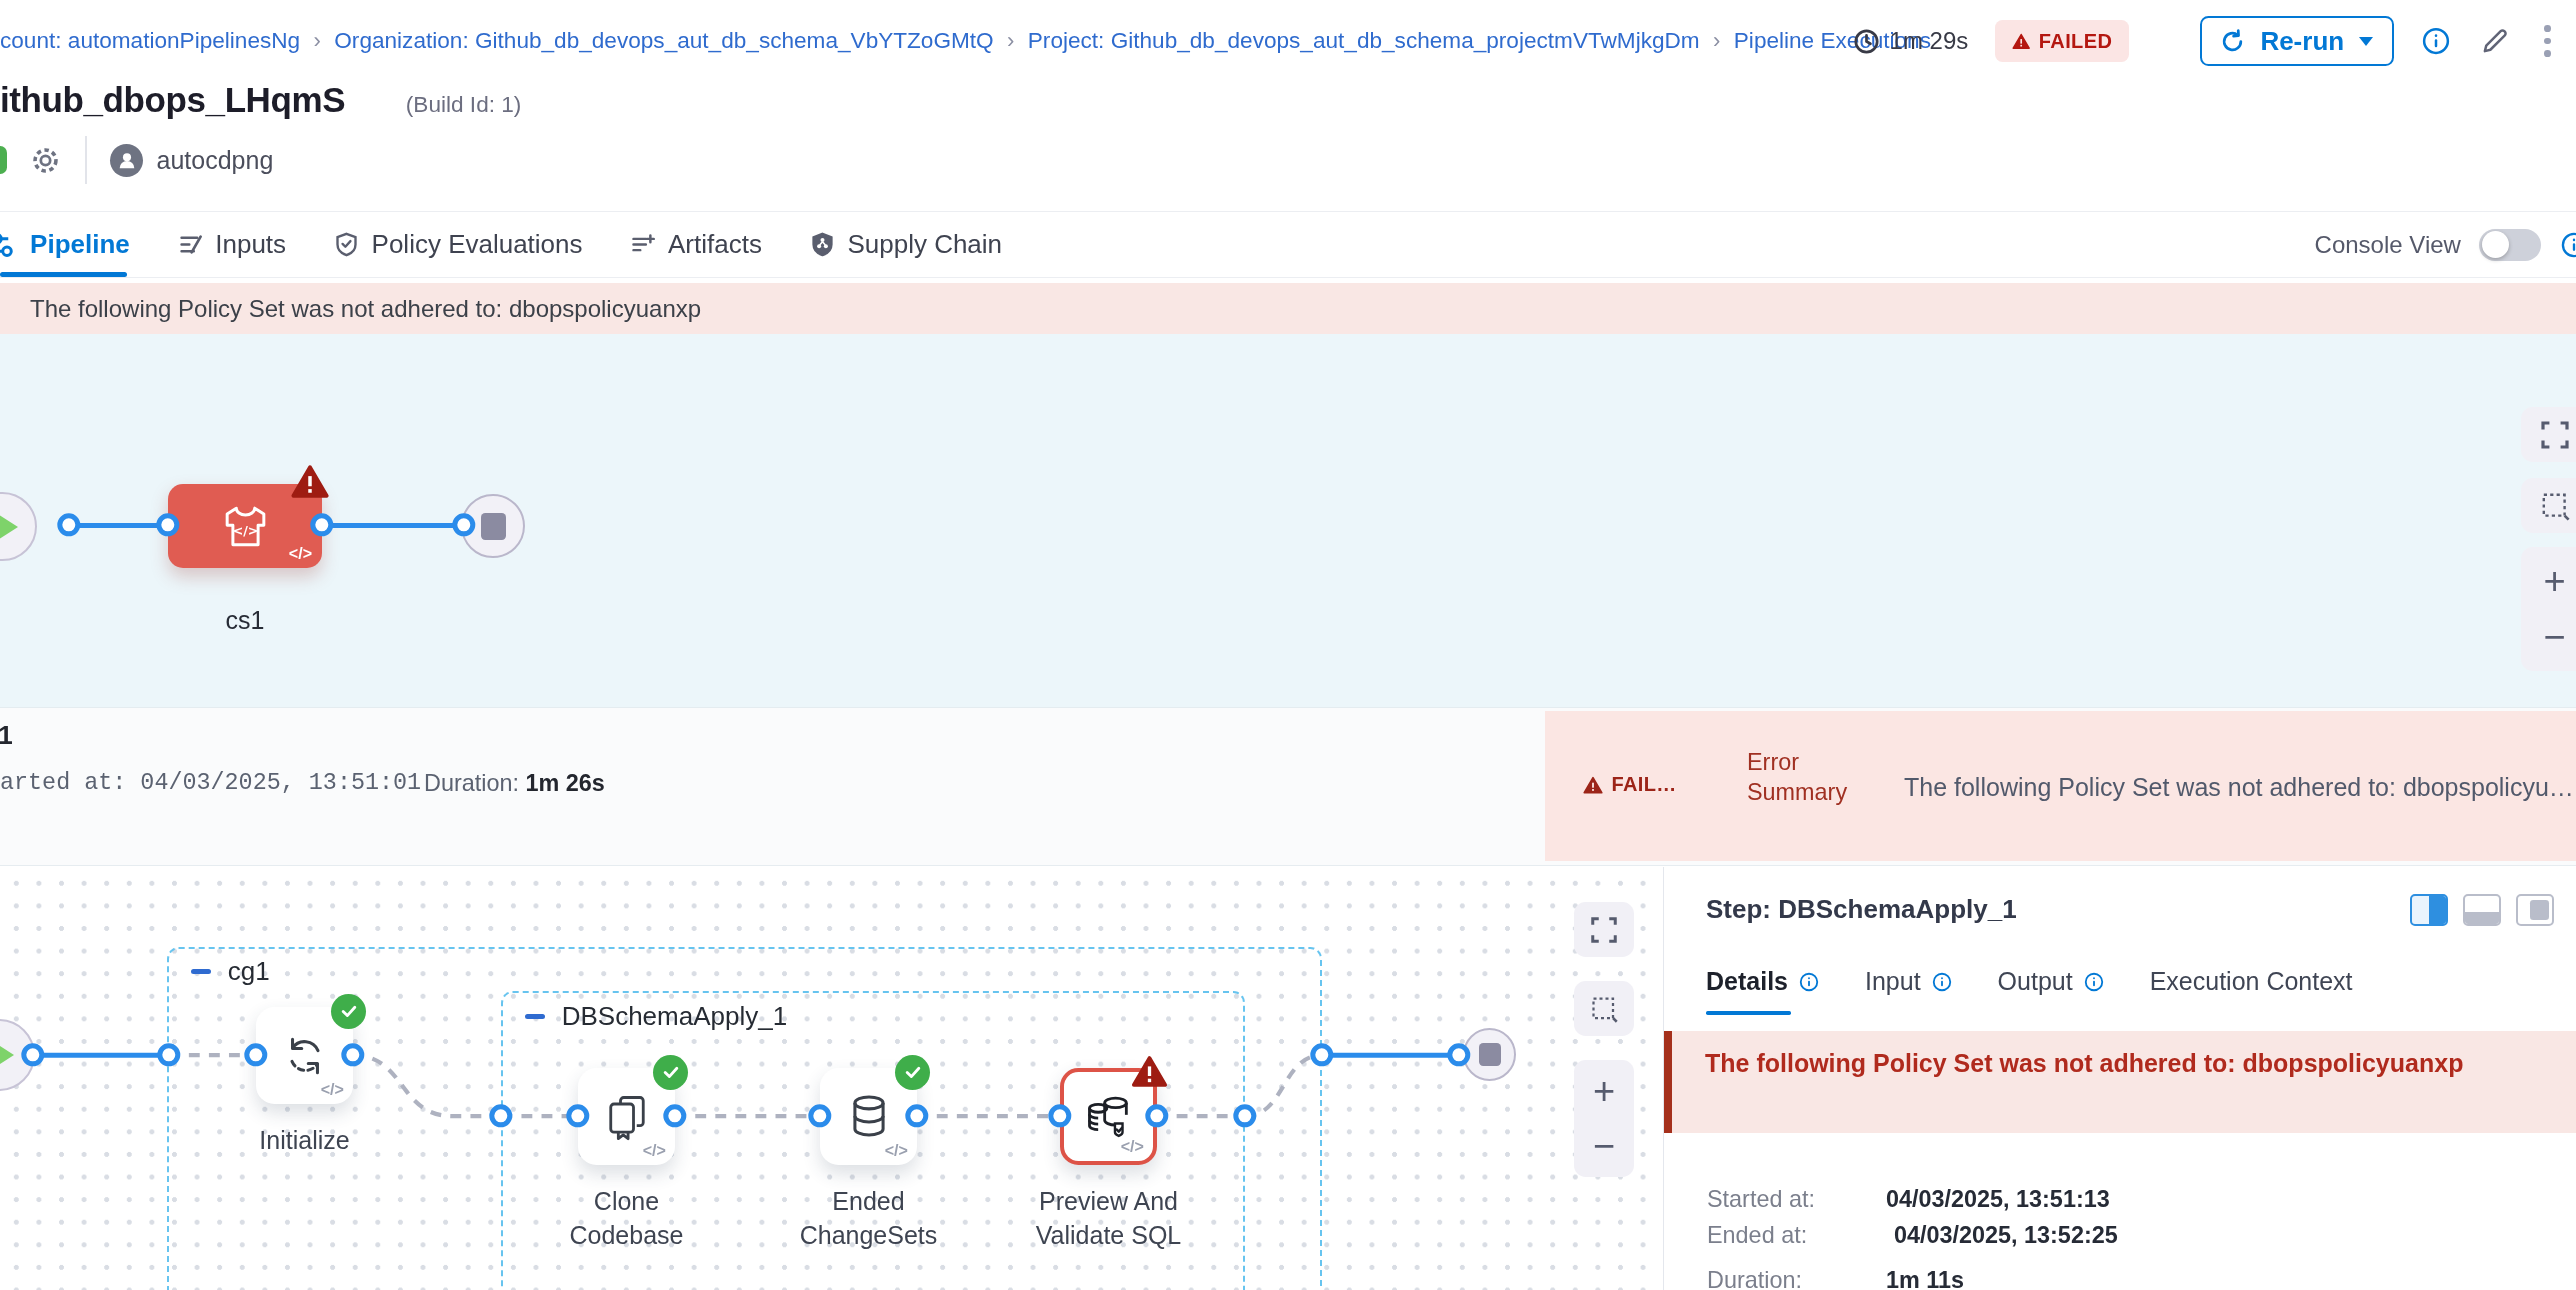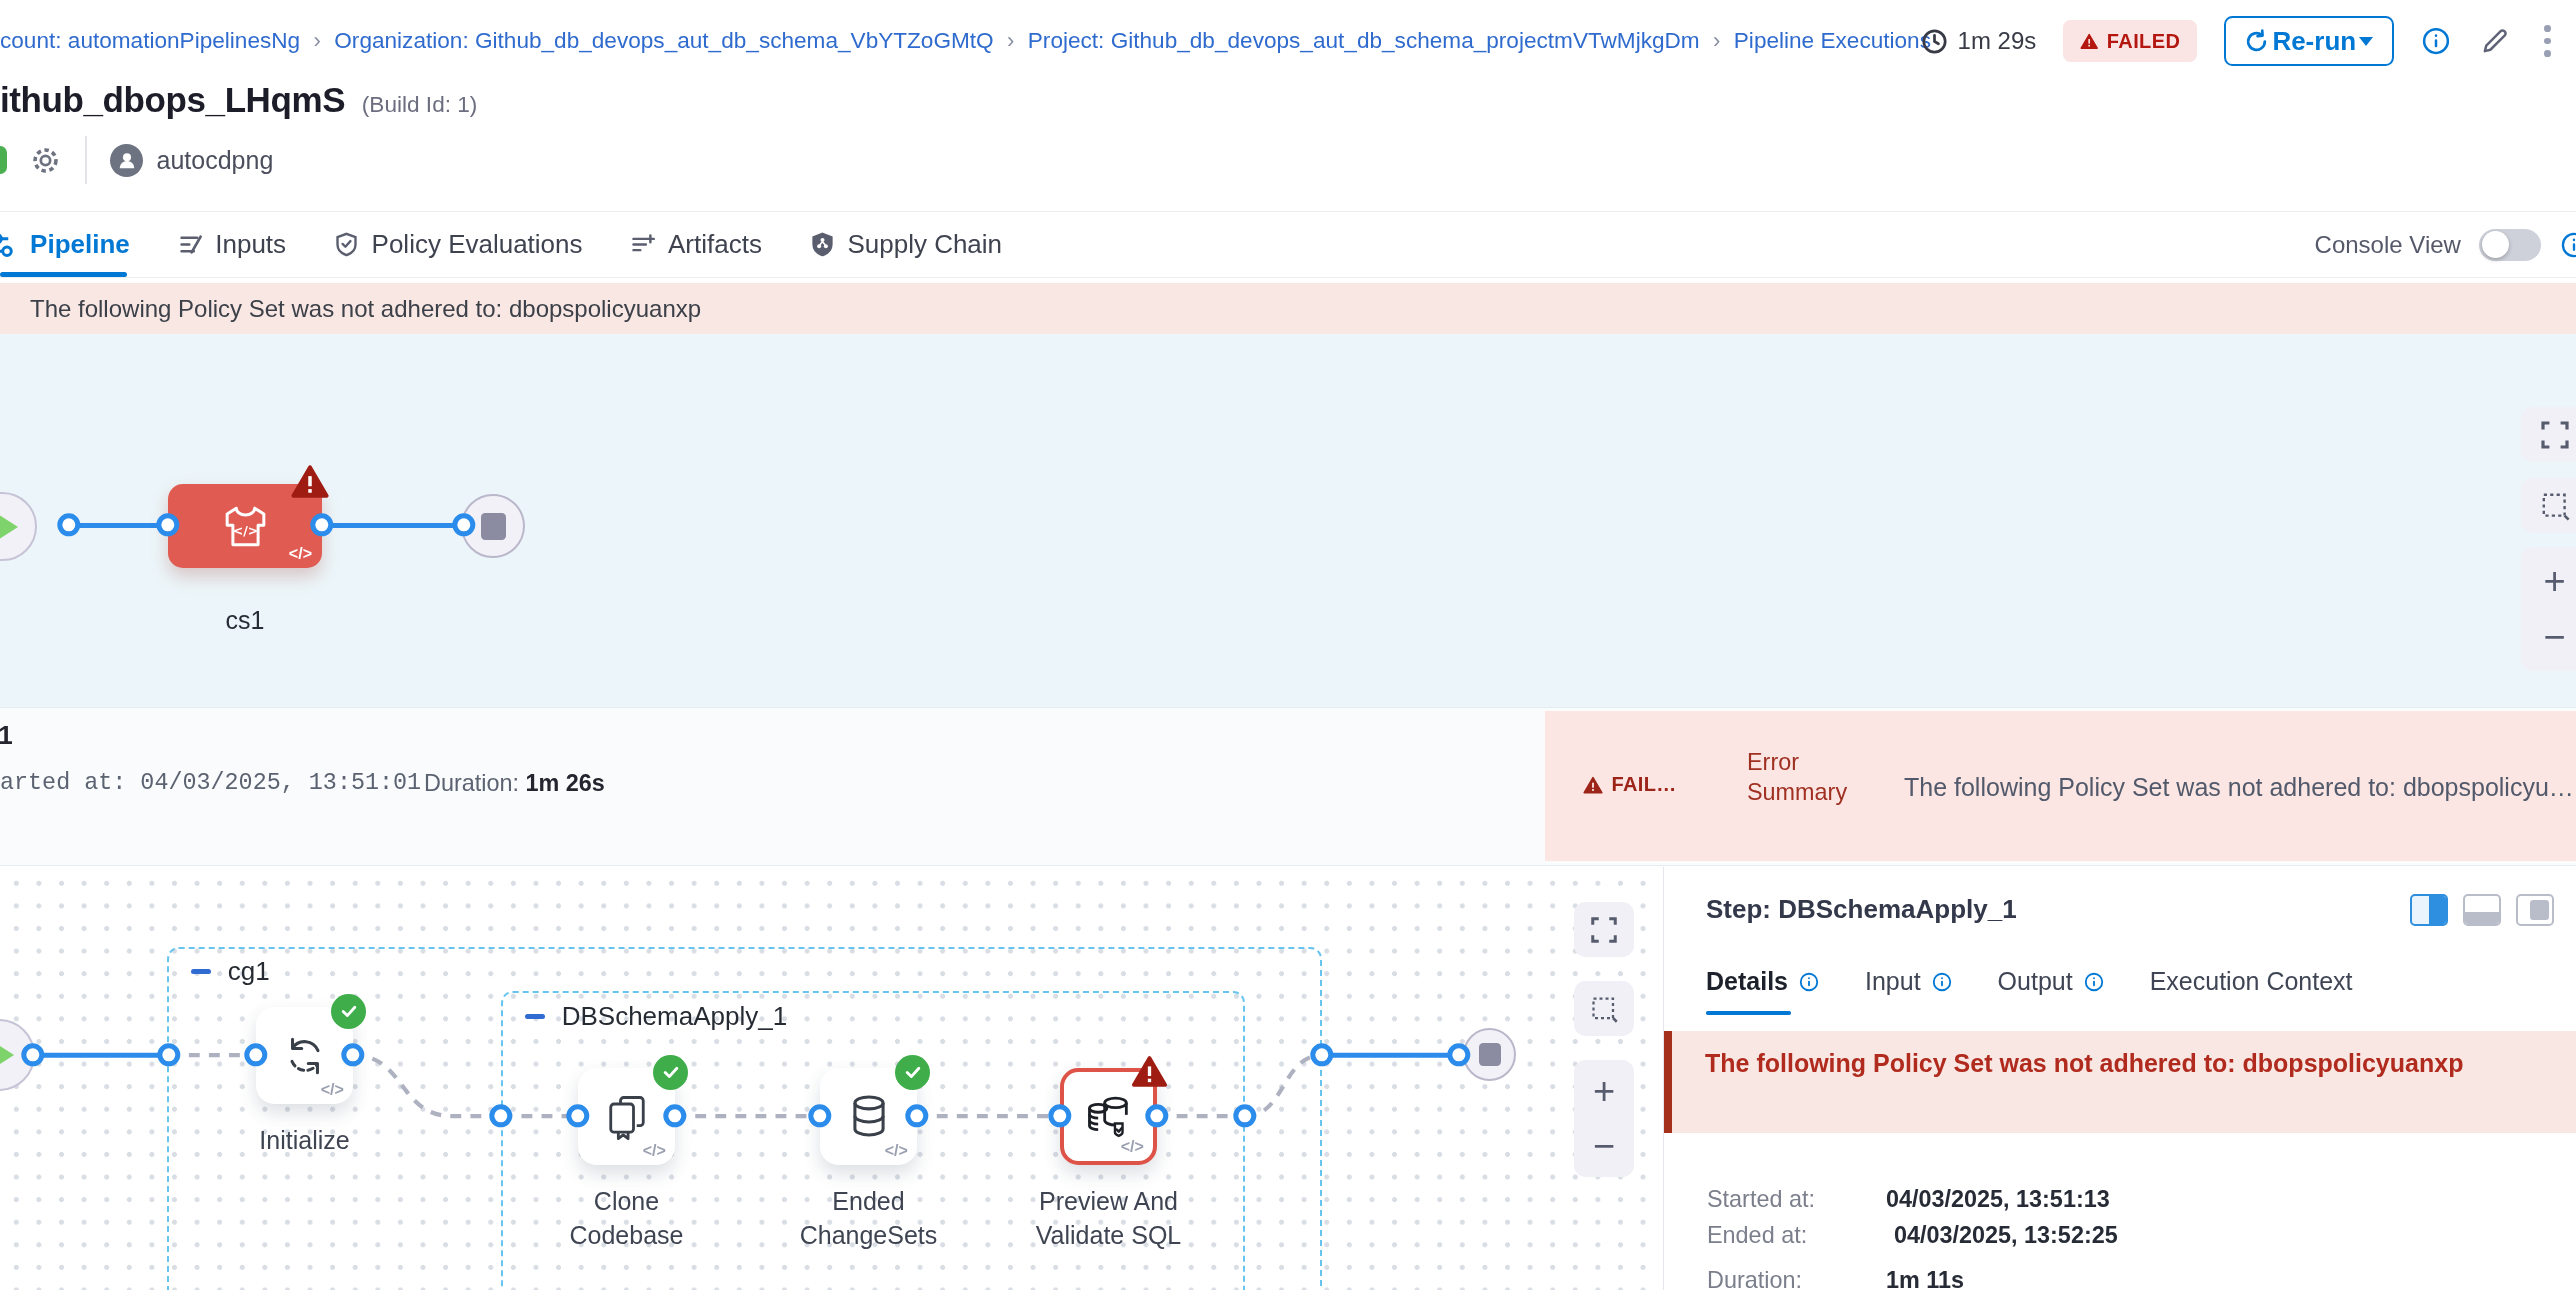--- a/index.html
+++ b/index.html
@@ -9,30 +9,30 @@
 
   
   .topbar { position:absolute; left:0; top:0; width:2576px; height:82px; background:#fff; }
   .bc { position:absolute; left:0; top:0; height:82px; display:flex; align-items:center; white-space:nowrap; font-size:22.6px; }
   .bc a { color:#2f6bce; text-decoration:none; cursor:pointer; }
   .bc .sep { color:#8b8fa3; padding:0 13.4px; font-size:22px; }
   .hdr-right { position:absolute; right:18.4px; top:0; height:82px; display:flex; align-items:center; gap:27px; }
   .elapsed { display:flex; align-items:center; gap:10px; font-size:24px; color:#383a46; font-weight:500; }
   .badge-failed { display:flex; align-items:center; gap:8.4px; background:#fbe5e4; border-radius:7.5px; padding:9.2px 16.7px; }
   .badge-failed span { color:#b41710; font-weight:bold; font-size:20px; letter-spacing:0.4px; }
-  .btn-rerun { display:flex; align-items:center; gap:3px; border:2.5px solid #0278d5; border-radius:8.4px;
-    padding:7.5px 18.4px; color:#0278d5; font-size:26px; font-weight:600; background:#fff; cursor:pointer; }
+  .btn-rerun { display:flex; align-items:center; gap:15px; border:2.5px solid #0278d5; border-radius:8.4px;
+    padding:7.5px 18.4px; color:#0278d5; font-size:26px; font-weight:600; background:#fff; cursor:pointer;margin-left:44px; }
   .caret { width:0; height:0; border-left:7.5px solid transparent; border-right:7.5px solid transparent; border-top:9.2px solid #0278d5; }
   .kebab { display:flex; flex-direction:column; gap:5.9px; padding:3.3px 6.7px; cursor:pointer; }
   .kebab i { width:6.7px; height:6.7px; border-radius:50%; background:#9aa0b4; }
 
   
   .title-row { position:absolute; left:0; top:80px; display:flex; align-items:baseline; gap:16.7px; white-space:nowrap; }
   .title-row h1 { font-size:35px; font-weight:bold; color:#1d1d29; letter-spacing:-0.4px; }
-  .title-row .bid { font-size:22.6px; color:#6c6e80; }
+  .title-row .bid { font-size:22.6px; color:#6c6e80;margin-left:44px; }
   .meta-row { position:absolute; left:0; top:134px; height:52px; display:flex; align-items:center; }
   .green-sliver { width:13.4px; height:28px; background:#4caf50; border-radius:0 6.7px 6.7px 0; margin-left:-6.7px; }
   .meta-divider { width:1.7px; height:48px; background:#e2e4ea; margin:0 23.4px; }
   .avatar { width:33px; height:33px; border-radius:50%; background:#6e7382; display:flex; align-items:center; justify-content:center; margin-right:13.4px; }
   .meta-user { font-size:25px; color:#4b4e5c; }
 
   
   .tabs-row { position:absolute; left:0; top:211px; width:2576px; height:67px; border-top:1.7px solid #eceef2; border-bottom:1.7px solid #eceef2; background:#fff; }
   .tabs { position:absolute; left:0; top:0; height:65px; display:flex; align-items:center; }
   .tab { display:flex; align-items:center; gap:11.7px; font-size:26px; color:#3f4350; font-weight:500; padding:0 23.4px; cursor:pointer; white-space:nowrap; }

